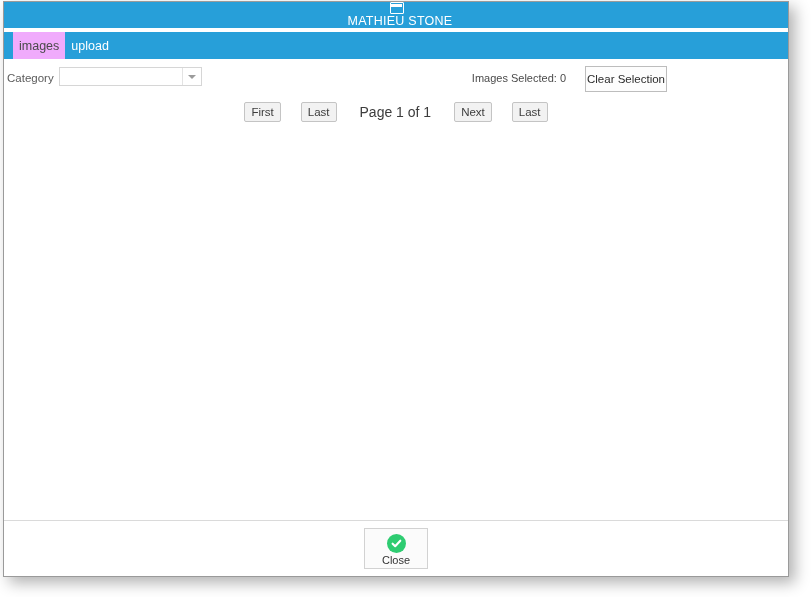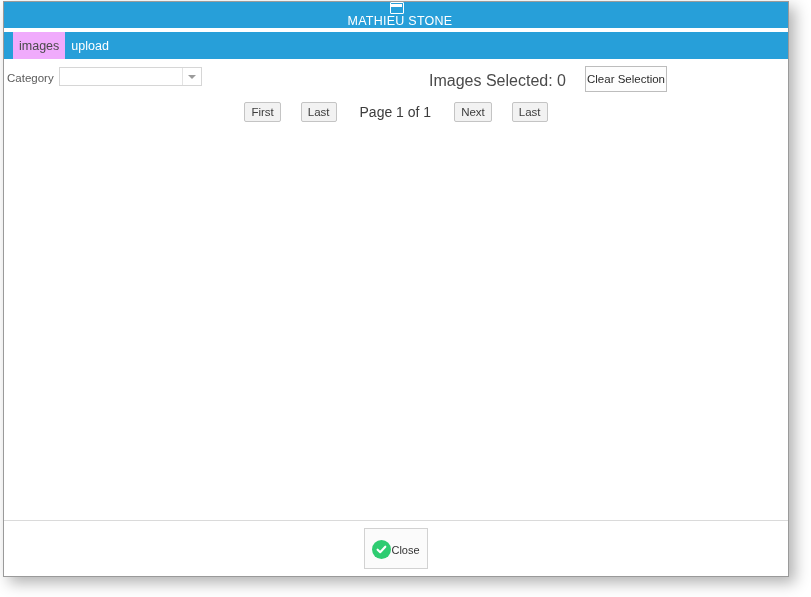--- a/index.html
+++ b/index.html
@@ -164,21 +164,21 @@
     width: 0; height: 0;
     border-left: 4px solid transparent;
     border-right: 4px solid transparent;
     border-top: 4px solid #9b9b9b;
   }
 
   .sel-count {
     position: absolute;
     right: 222px;
     top: 13px;
-    font-size: 16px;
+    font-size: 11px;
     color: #4a4a4a;
     white-space: nowrap;
   }
 
   .btn {
     position: absolute;
     top: 7px;
     height: 26px;
     background: #fdfdfd;
     border: 1px solid #bdbdbd;
@@ -265,20 +265,21 @@
     justify-content: center;
     box-sizing: border-box;
   }
   .close-btn {
     width: 64px;
     height: 41px;
     background: #fbfbfb;
     border: 1px solid #d2d2d2;
     box-sizing: border-box;
     display: flex;
+    flex-direction: column;
     align-items: center;
     justify-content: center;
     cursor: pointer;
     user-select: none;
     padding-top: 2px;
   }
   .check-icon {
     width: 19px;
     height: 19px;
     border-radius: 50%;

